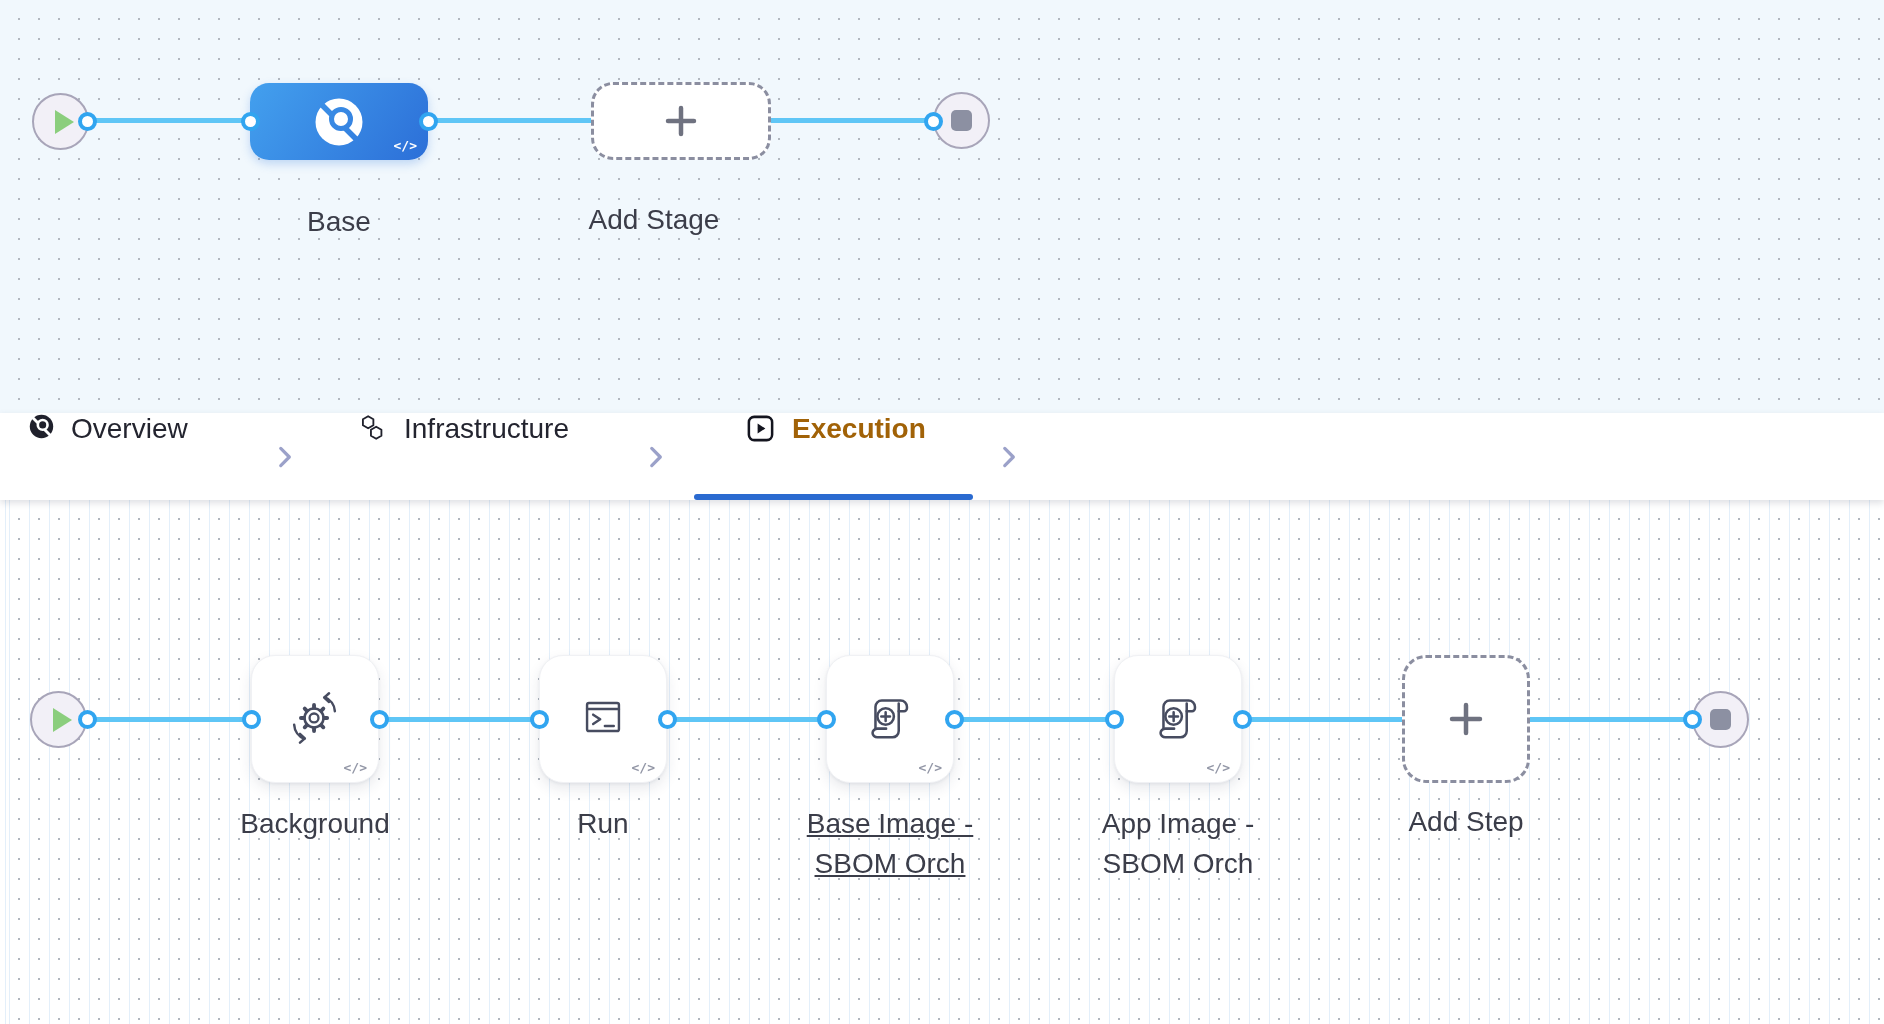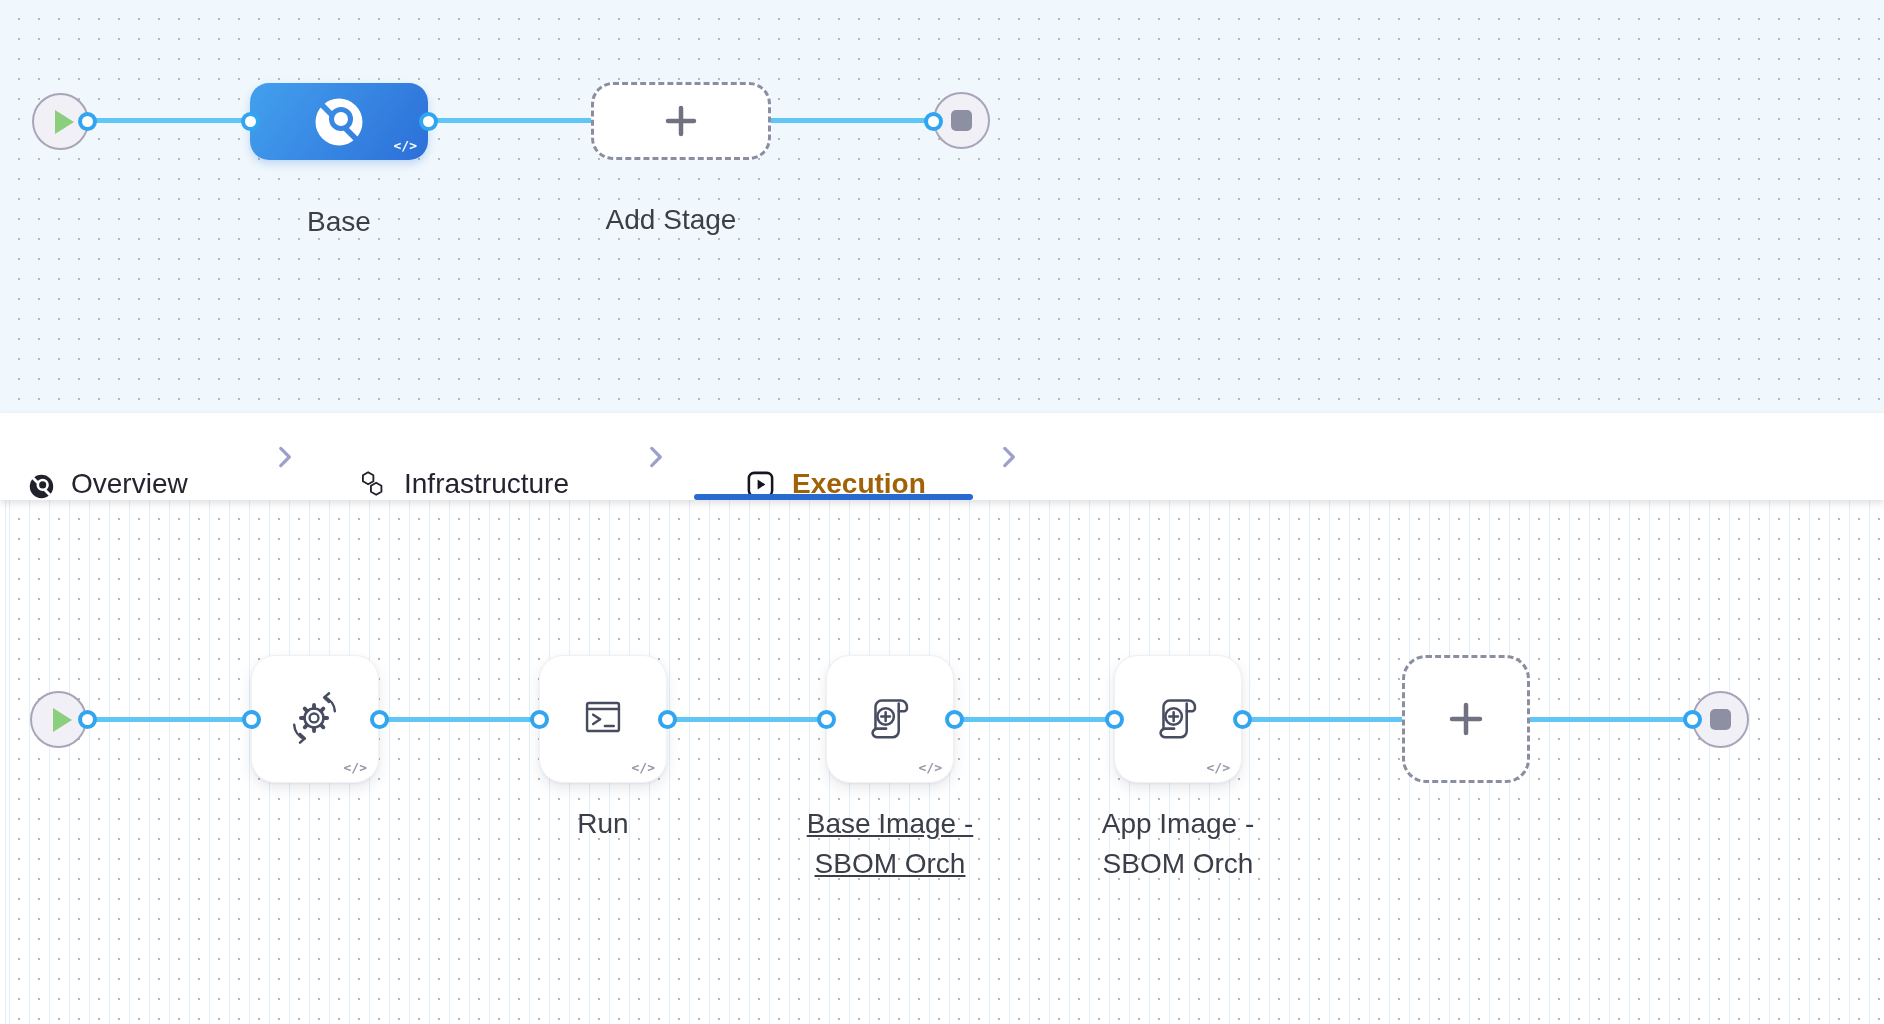--- a/index.html
+++ b/index.html
@@ -47,21 +47,21 @@
     font:700 13px "DejaVu Sans Mono","Liberation Mono",monospace;color:#9296a6;}
   .code-badge.on-blue{color:#ffffff;}
 
   
   .node-label{position:absolute;text-align:center;font-size:28px;line-height:40px;
     color:#3b3d49;z-index:2;}
 
   
   .tab-bar{position:absolute;left:0;top:413px;width:1884px;height:87px;background:#fff;
     z-index:6;box-shadow:0 3px 7px rgba(90,95,115,.20);}
-  .tab{position:absolute;top:0;height:87px;display:flex;align-items:flex-end;gap:16px;
+  .tab{position:absolute;top:0;height:87px;display:flex;align-items:flex-start;gap:16px;
     cursor:pointer;}
   .tab .tlabel{font-size:28px;color:#23242f;white-space:nowrap;}
   .tab.active .tlabel{font-weight:700;color:#a16207;}
   .crumb-sep{position:absolute;top:0;height:87px;display:flex;align-items:center;}
   .active-underline{position:absolute;left:694px;bottom:0;width:279px;height:6px;
     border-radius:4px;background:#2a6ad0;}
   .ticon{display:flex;align-items:center;}
 </style>
 </head>
 <body>
@@ -100,21 +100,21 @@
     <div class="endpoint" style="left:933px;top:92px;">
       <div class="stop-shape"></div>
     </div>
 
     <div class="port" style="left:77.5px;top:111.5px;"></div>
     <div class="port" style="left:240.5px;top:111.5px;"></div>
     <div class="port" style="left:418.5px;top:111.5px;"></div>
     <div class="port" style="left:923.5px;top:111.5px;"></div>
 
     <div class="node-label" style="left:239px;top:202px;width:200px;">Base</div>
-    <div class="node-label" style="left:571px;top:200px;width:200px;">Add Stage</div>
+    <div class="node-label" style="left:554px;top:200px;width:200px;">Add Stage</div>
   </div>
 
   <div class="tab-bar">
 
     <div class="tab" style="left:28px;">
       <span class="ticon">
         <svg width="27" height="27" viewBox="0 0 30 30">
           <defs>
             <mask id="m-ov">
               <rect width="30" height="30" fill="#fff"></rect>
@@ -253,18 +253,20 @@
     <div class="port" style="left:241.5px;top:209.5px;"></div>
     <div class="port" style="left:369.5px;top:209.5px;"></div>
     <div class="port" style="left:529.5px;top:209.5px;"></div>
     <div class="port" style="left:657.5px;top:209.5px;"></div>
     <div class="port" style="left:816.5px;top:209.5px;"></div>
     <div class="port" style="left:944.5px;top:209.5px;"></div>
     <div class="port" style="left:1104.5px;top:209.5px;"></div>
     <div class="port" style="left:1232.5px;top:209.5px;"></div>
     <div class="port" style="left:1682.5px;top:209.5px;"></div>
 
+    <div class="node-label" style="left:205px;top:304px;width:220px;">Background</div>
     <div class="node-label" style="left:493px;top:304px;width:220px;">Run</div>
     <div class="node-label" style="left:800px;top:304px;width:180px;text-decoration:underline;">Base Image - SBOM Orch</div>
     <div class="node-label" style="left:1088px;top:304px;width:180px;">App Image - SBOM Orch</div>
+    <div class="node-label" style="left:1356px;top:302px;width:220px;">Add Step</div>
   </div>
 
 </div>
 
 </body></html>

